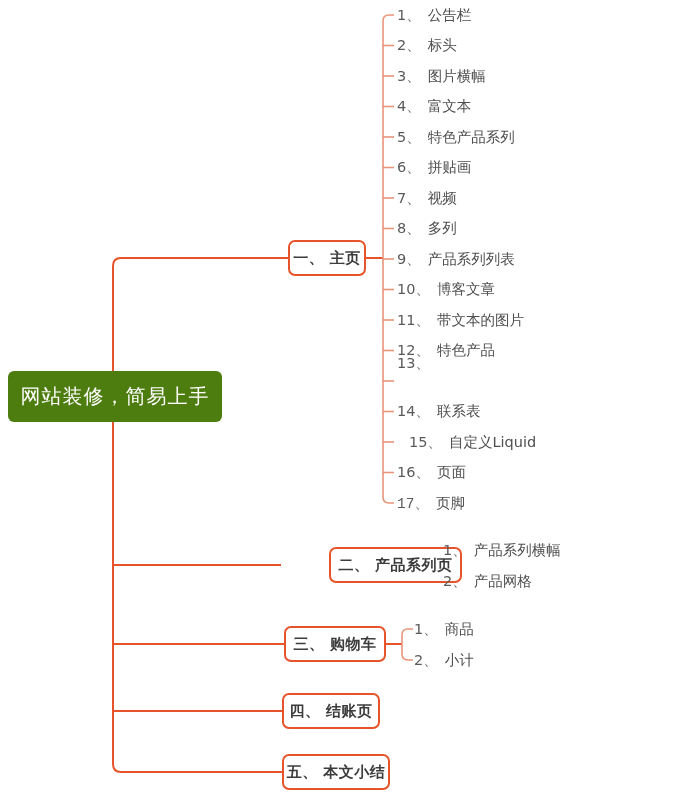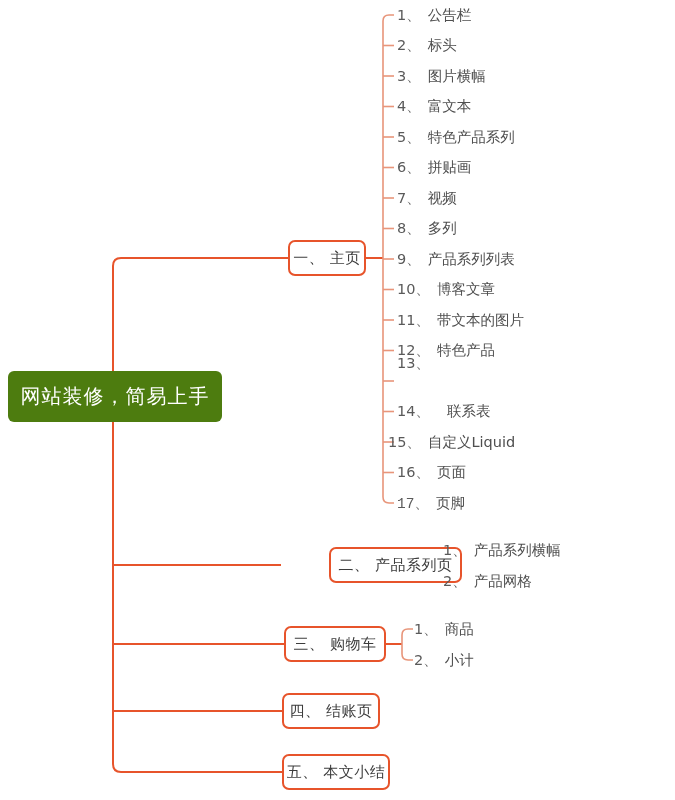--- a/index.html
+++ b/index.html
@@ -53,20 +53,21 @@
   .branch-node {
     position: absolute;
     height: 36px;
     background: #ffffff;
     border: 2px solid #E7542B;
     border-radius: 7px;
     display: flex;
     align-items: center;
     justify-content: center;
     box-sizing: border-box;
+    font-weight: bold;
   }
   .branch-node .label {
     color: #3c3c3c;
     font-size: 15px;
     white-space: nowrap;
     letter-spacing: 0.5px;
   }
 
   
   .leaf {
@@ -207,25 +208,25 @@
         <span class="num">11、</span>
         <span class="txt">带文本的图片</span>
       </div>
       <div class="leaf" style="left: 397px; top: 350.5px;">
         <span class="num">12、</span>
         <span class="txt">特色产品</span>
       </div>
       <div class="leaf" style="left: 397px; top: 363px;">
         <span class="num">13、</span>
       </div>
-      <div class="leaf" style="left: 397px; top: 411.5px; gap: 10px;">
+      <div class="leaf" style="left: 397px; top: 411.5px;">
         <span class="num">14、</span>
         <span class="txt">联系表</span>
       </div>
-      <div class="leaf" style="left: 388px; top: 442px;">
+      <div class="leaf" style="left: 409px; top: 442px;">
         <span class="num">15、</span>
         <span class="txt">自定义Liquid</span>
       </div>
       <div class="leaf" style="left: 397px; top: 472.5px;">
         <span class="num">16、</span>
         <span class="txt">页面</span>
       </div>
       <div class="leaf" style="left: 397px; top: 503px; font-family: Liberation Mono, monospace;">
         <span class="num">17、</span>
         <span class="txt">页脚</span>

